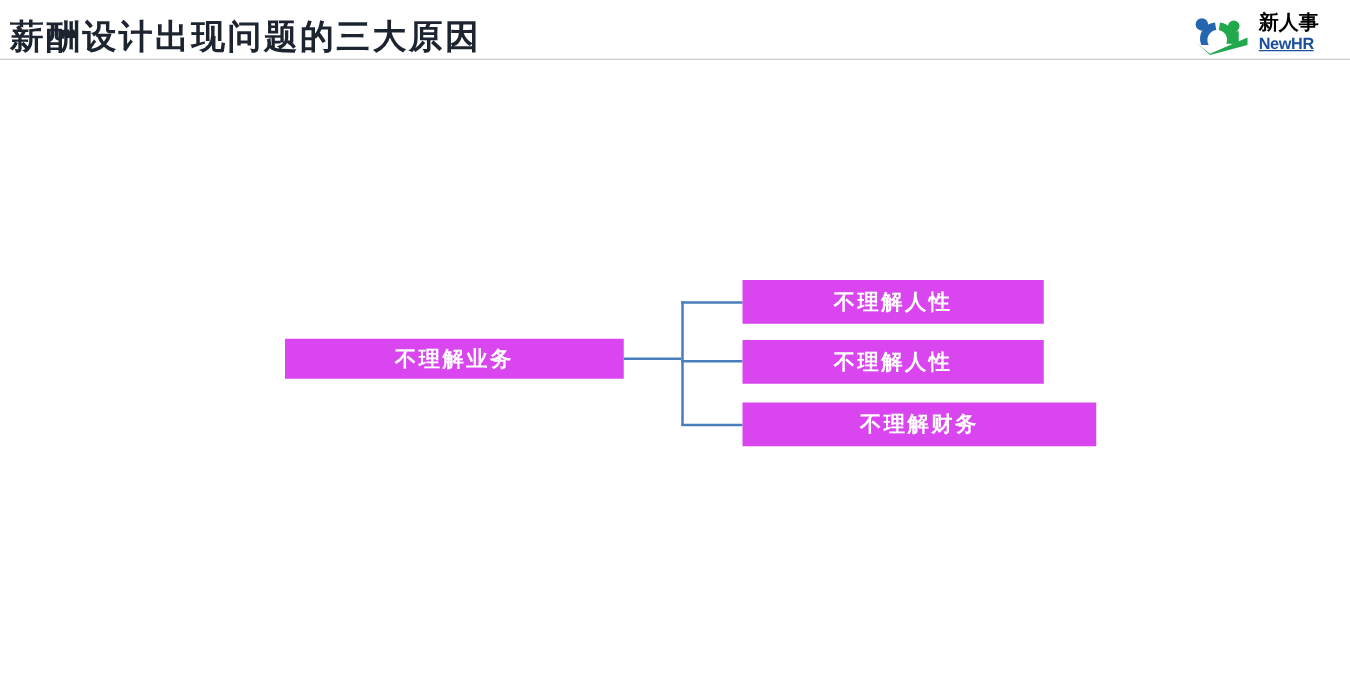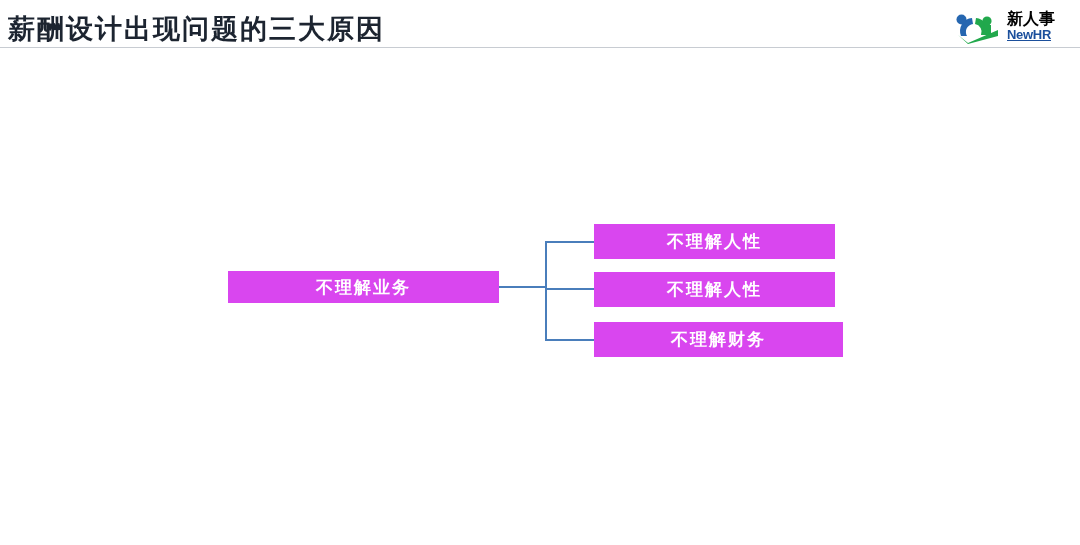--- a/index.html
+++ b/index.html
@@ -121,21 +121,21 @@
   }
   #node-branch-1 {
     left: 594px;
     top: 272px;
     width: 241px;
     height: 35px;
   }
   #node-branch-2 {
     left: 594px;
     top: 322px;
-    width: 249px;
+    width: 283px;
     height: 35px;
   }
 
   
   .conn {
     position: absolute;
     background: #4a7ebb;
   }
   .conn-h { height: 2px; }
   .conn-v { width: 2px; }

